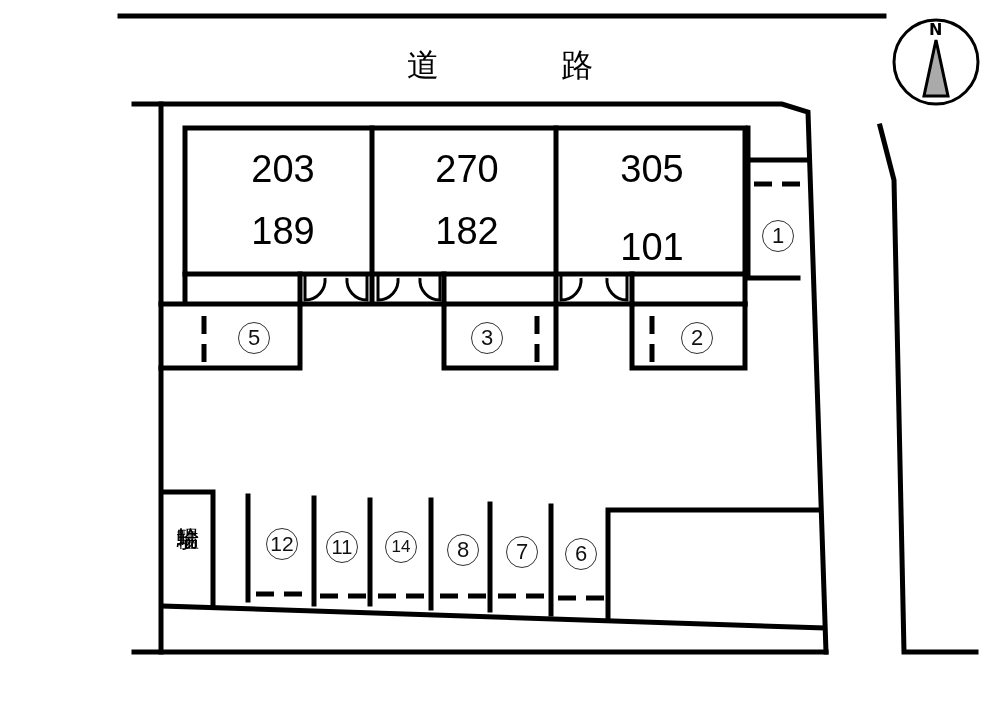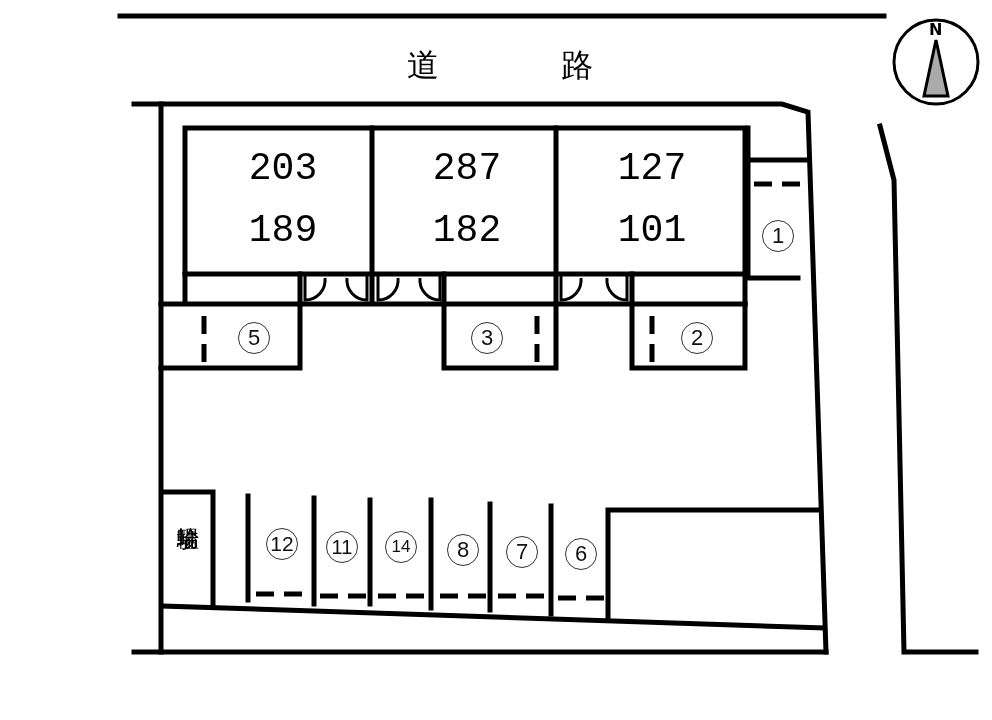--- a/index.html
+++ b/index.html
@@ -2,21 +2,21 @@
 <html><head>
 <meta charset="utf-8">
 <style>
   html,body{margin:0;padding:0;background:#fff;}
   body{width:992px;height:720px;position:relative;overflow:hidden;font-family:"DejaVu Sans",sans-serif;}
   svg{position:absolute;left:0;top:0;}
   .ln{stroke:#000;stroke-width:5;fill:none;stroke-linecap:square;}
   .thin{stroke:#000;stroke-width:3;fill:none;}
   .dash{stroke:#000;stroke-width:5;fill:none;stroke-dasharray:18 10;}
   .txt{position:absolute;color:#000;white-space:nowrap;}
-  .unit{font-size:38px;font-family:Liberation Mono, monospace;text-align:center;width:180px;line-height:62px;}
+  .unit{font-size:38px;font-family:Liberation Sans, sans-serif;text-align:center;width:180px;line-height:62px;}
   .road{font-size:32px;letter-spacing:56px;font-family:"DejaVu Sans",sans-serif;}
   .circ{position:absolute;width:30px;height:30px;border:1.5px solid #333;border-radius:50%;font-size:22px;line-height:30px;text-align:center;font-family:"Liberation Sans",sans-serif;color:#111;}
   .bike{font-size:22px;line-height:28px;writing-mode:vertical-rl;font-family:"DejaVu Sans",sans-serif;}
   .nlab{font-size:16px;font-weight:bold;font-family:"DejaVu Sans",sans-serif;}
 </style>
 </head>
 <body>
 
 <svg width="992" height="720">
 
@@ -82,24 +82,24 @@
 
   <circle cx="936" cy="62" r="42" stroke="#000" stroke-width="3" fill="#fff"></circle>
   <polygon points="936,40 924,96 948,96" fill="#aaa" stroke="#000" stroke-width="3"></polygon>
 </svg>
 
 <div class="txt road" style="left:395px;top:44px;margin-left:12px;">道 路</div>
 <div class="txt nlab" style="left:929px;top:20px;">N</div>
 
 <div class="txt unit" style="left:193px;top:138px;">203</div>
 <div class="txt unit" style="left:193px;top:200px;">189</div>
-<div class="txt unit" style="left:377px;top:138px;">287</div>
+<div class="txt unit" style="left:377px;top:138px;">270</div>
 <div class="txt unit" style="left:377px;top:200px;">182</div>
-<div class="txt unit" style="left:562px;top:138px;">127</div>
-<div class="txt unit" style="left:562px;top:200px;">101</div>
+<div class="txt unit" style="left:562px;top:138px;">305</div>
+<div class="txt unit" style="left:562px;top:216px;">101</div>
 
 <div class="circ" style="left:762px;top:220px;">1</div>
 <div class="circ" style="left:681px;top:322px;">2</div>
 <div class="circ" style="left:471px;top:322px;">3</div>
 <div class="circ" style="left:238px;top:322px;">5</div>
 <div class="circ" style="left:565px;top:538px;">6</div>
 <div class="circ" style="left:506px;top:536px;">7</div>
 <div class="circ" style="left:447px;top:534px;">8</div>
 <div class="circ" style="left:385px;top:531px;font-size:17px;">14</div>
 <div class="circ" style="left:326px;top:531px;font-size:20px;">11</div>

